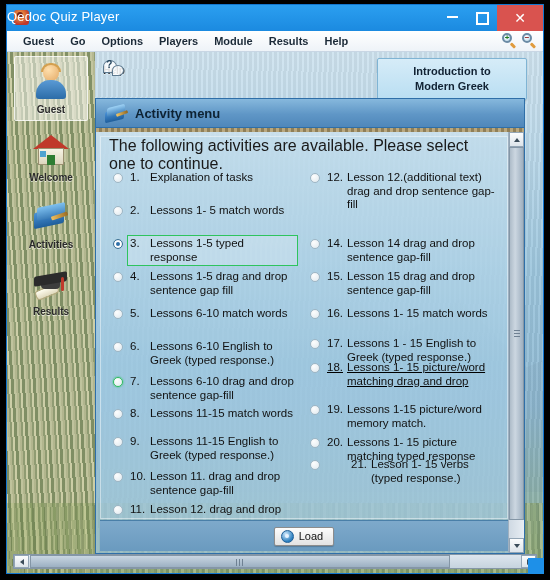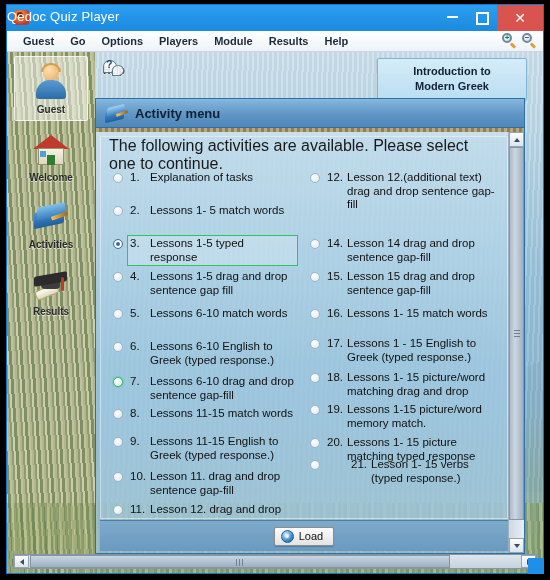--- a/index.html
+++ b/index.html
@@ -507,21 +507,21 @@
                     <span class="txt">Lessons 1- 15 match words</span>
                   </span>
                 </div>
                 <div class="opt" style="top: 170px; left: 6px; right: 6px;">
                   <span class="radio"></span>
                   <span class="labelbox">
                     <span class="num">17.</span>
                     <span class="txt">Lessons 1 - 15 English to Greek (typed response.)</span>
                   </span>
                 </div>
-                <div class="opt" style="top: 204px; left: 6px; right: 6px;">
+                <div class="opt" style="top: 194px; left: 6px; right: 6px; text-decoration: underline;">
                   <span class="radio"></span>
                   <span class="labelbox">
                     <span class="num">18.</span>
                     <span class="txt">Lessons 1- 15 picture/word matching drag and drop</span>
                   </span>
                 </div>
                 <div class="opt" style="top: 236px; left: 6px; right: 6px;">
                   <span class="radio"></span>
                   <span class="labelbox">
                     <span class="num">19.</span>

